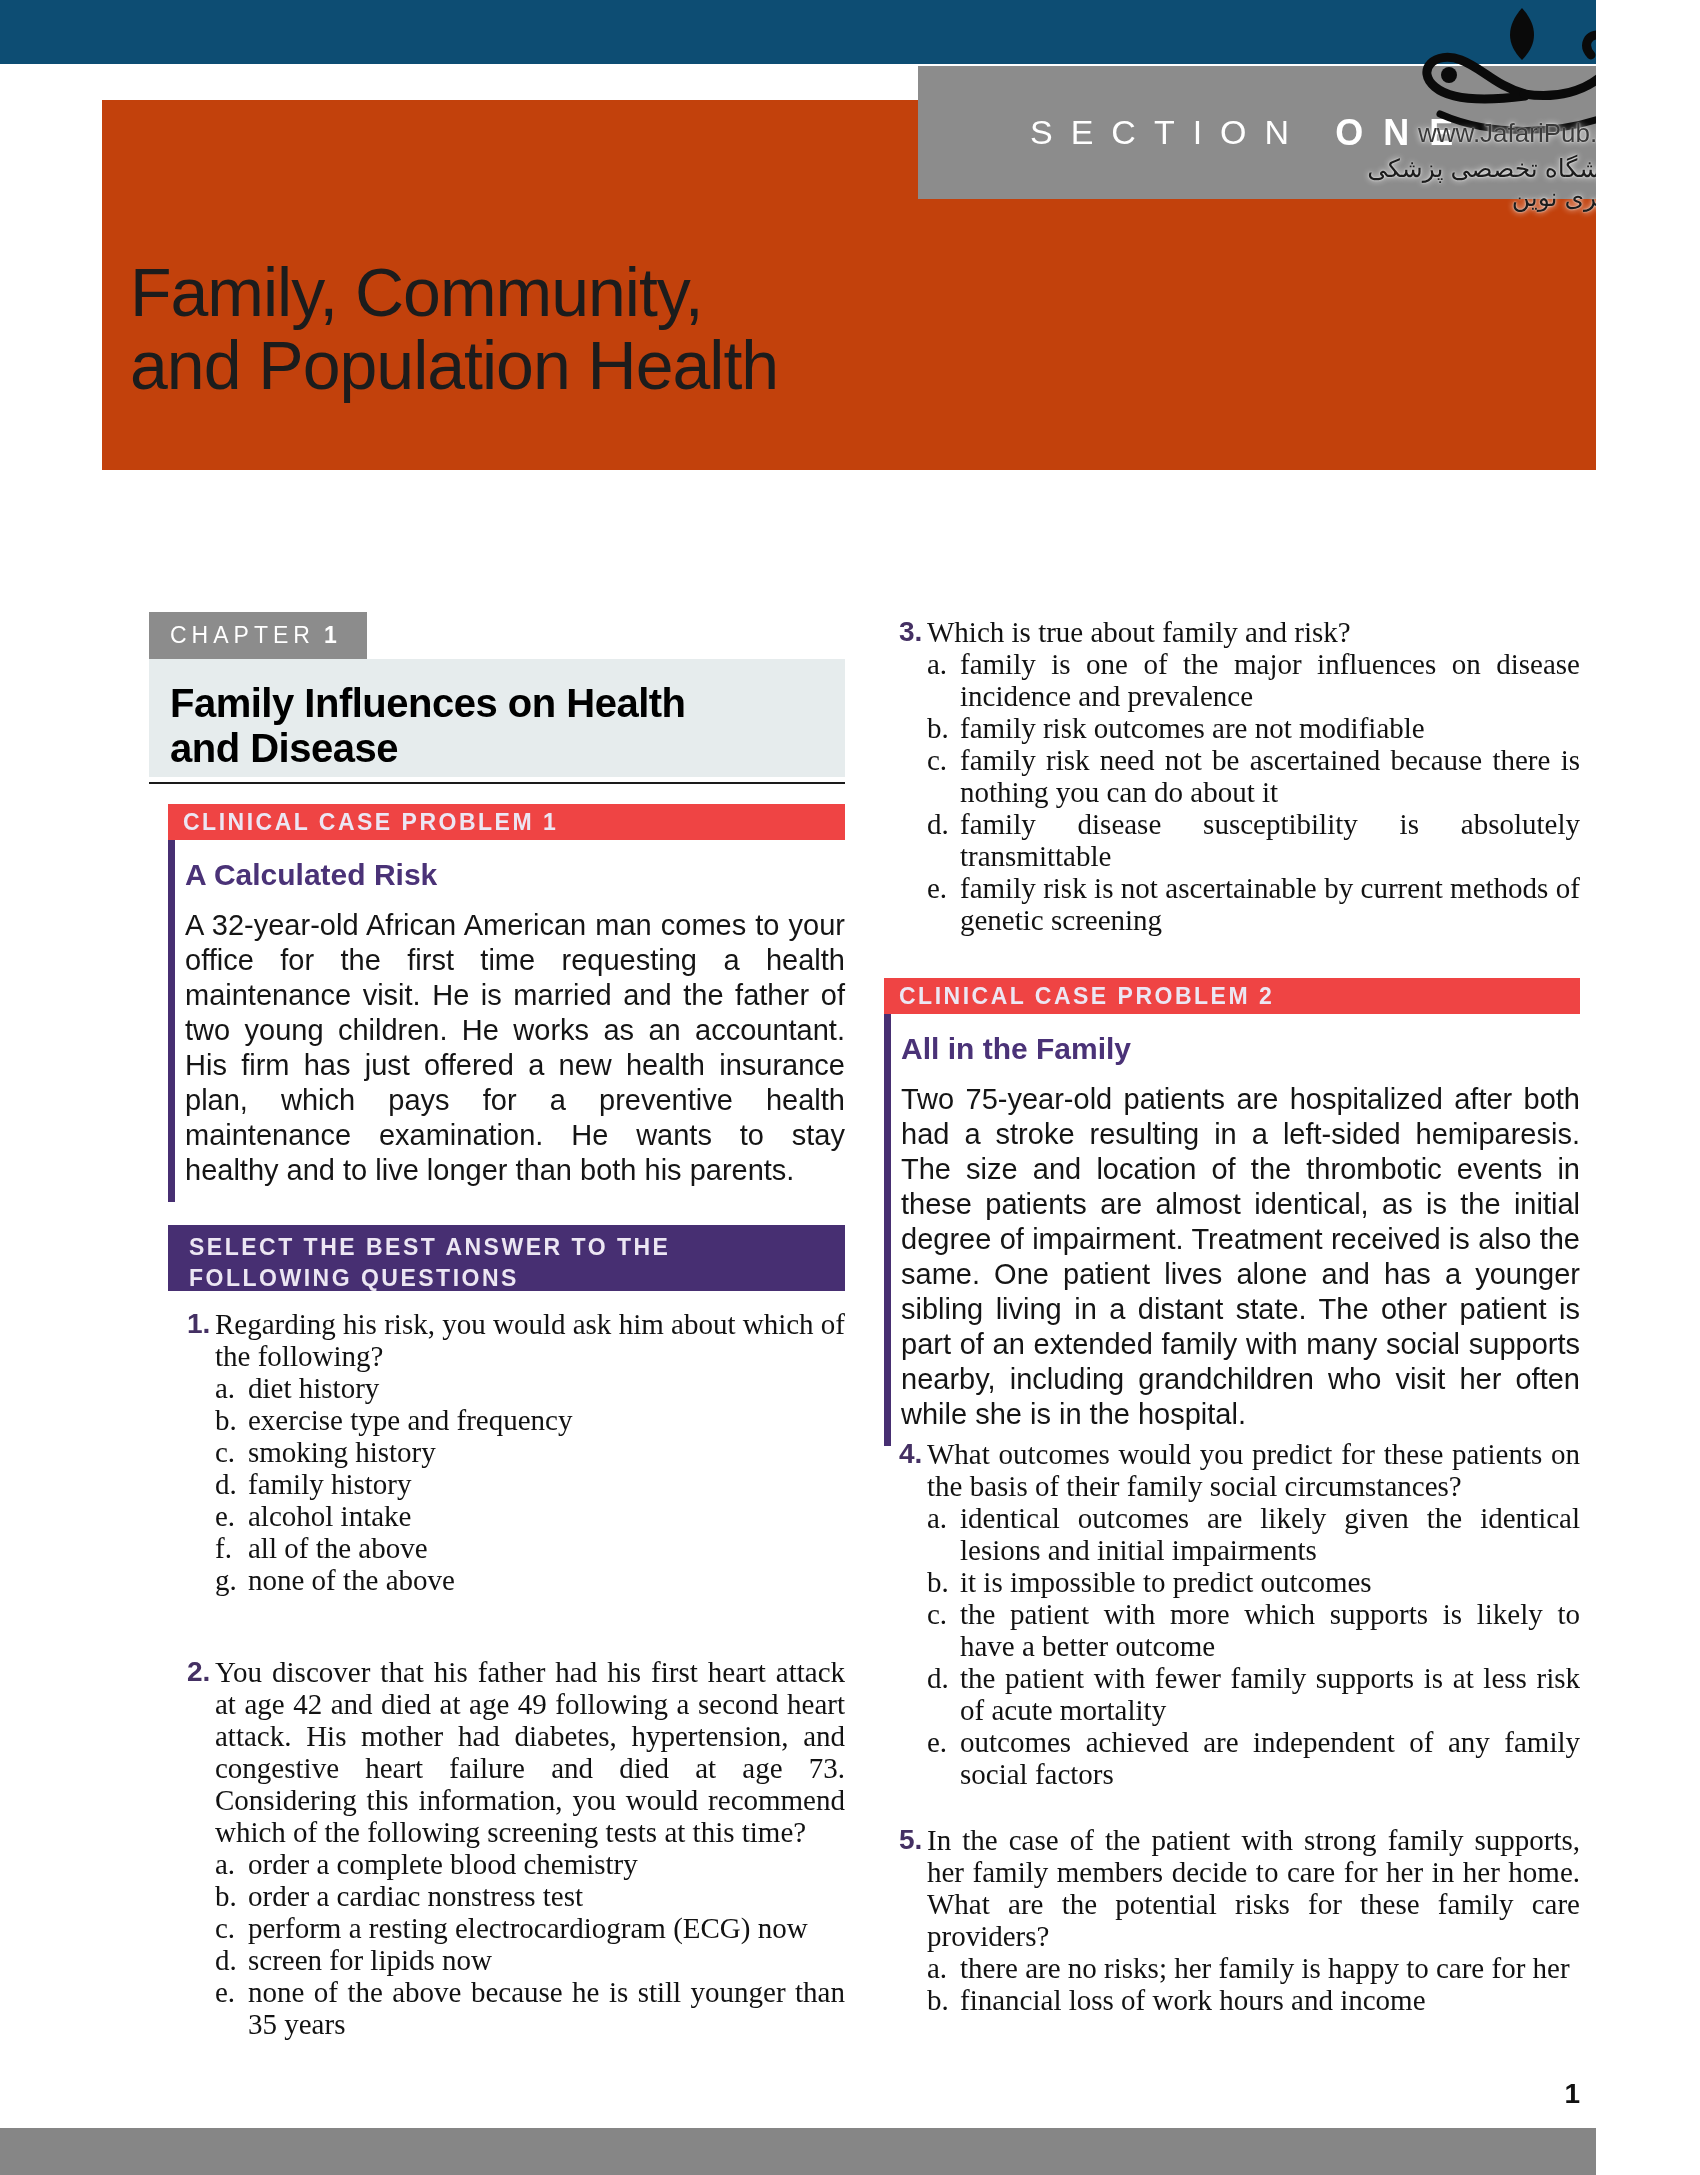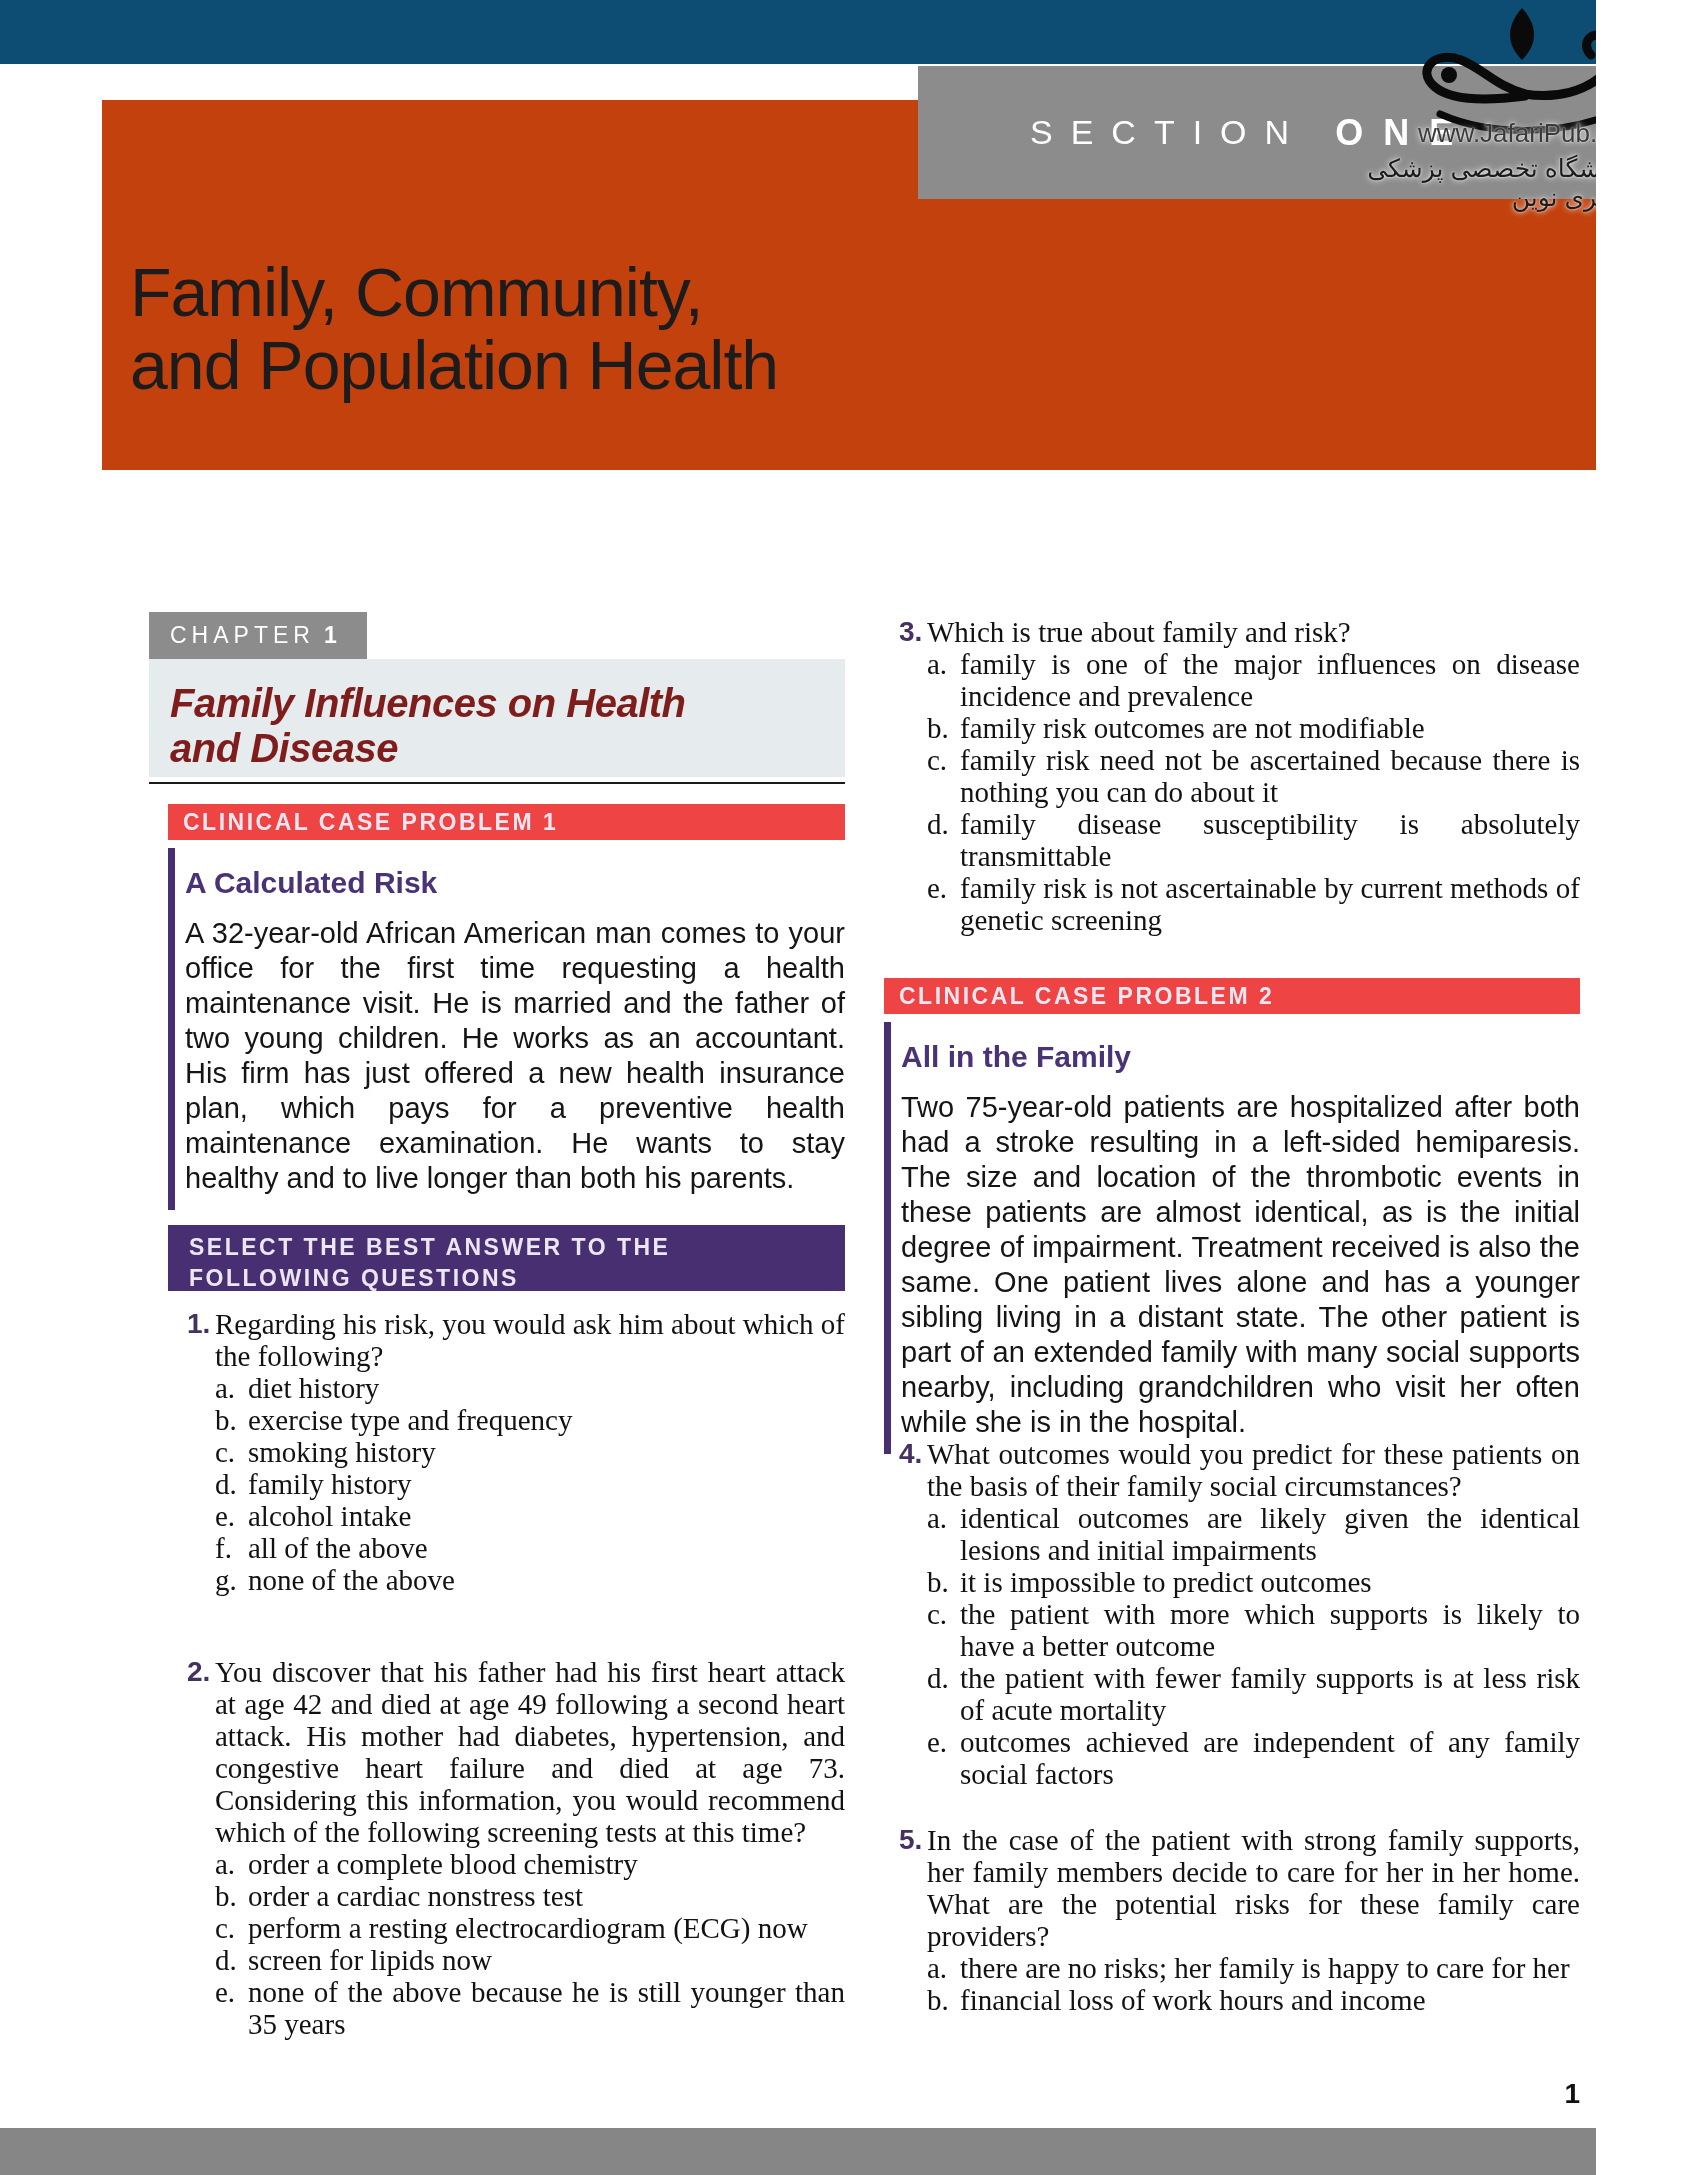--- a/index.html
+++ b/index.html
@@ -43,31 +43,31 @@
     background:#8c8c8c; color:#ffffff; font-size:23px; letter-spacing:5px;
     display:flex; align-items:center; padding-left:21px; box-sizing:border-box;
   }
   .chapter-badge .num { font-weight:700; margin-left:9px; letter-spacing:0; }
   .chapter-title-box {
     position:absolute; left:149px; top:659px; width:696px; height:118px;
     background:#e6eced; box-sizing:border-box; padding:22px 0 0 21px;
   }
   .chapter-title-box h2 {
     margin:0; font-size:40px; line-height:45px; font-weight:700;
-    color:#7f1d1d; letter-spacing:-0.5px;font-style:italic;
+    color:#000000; letter-spacing:-0.5px;
   }
   .rule { position:absolute; left:149px; top:782px; width:696px; height:2px; background:#1a1a1a; }
   
   .ccp { position:absolute; }
   .ccp-bar {
     height:36px; background:#ef4444; color:#ece6f3; font-size:23px; font-weight:700;
     letter-spacing:2.5px; display:flex; align-items:center; padding-left:15px;
     box-sizing:border-box;
   }
-  .ccp-body { border-left:7px solid #472f72; padding:18px 0 14px 10px;margin-top:8px; }
+  .ccp-body { border-left:7px solid #472f72; padding:18px 0 14px 10px; }
   .ccp-body h3 { margin:0 0 16px 0; font-size:30px; font-weight:700; color:#4a3277; letter-spacing:0; }
   .case-text {
     margin:0; font-size:29px; line-height:35px; color:#151515; text-align:justify;
   }
   .ccp1 { left:168px; top:804px; width:677px; }
   .ccp2 { left:884px; top:978px; width:696px; }
   
   .select-box {
     position:absolute; left:168px; top:1225px; width:677px; height:66px;
     background:#472f72; color:#ece6f3; font-size:23px; font-weight:700;

